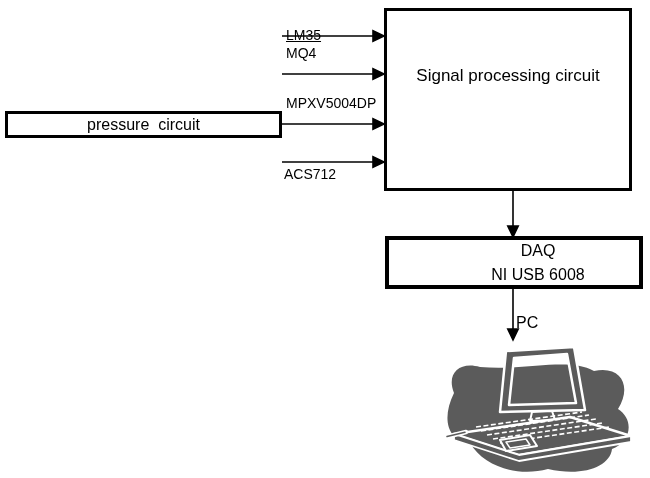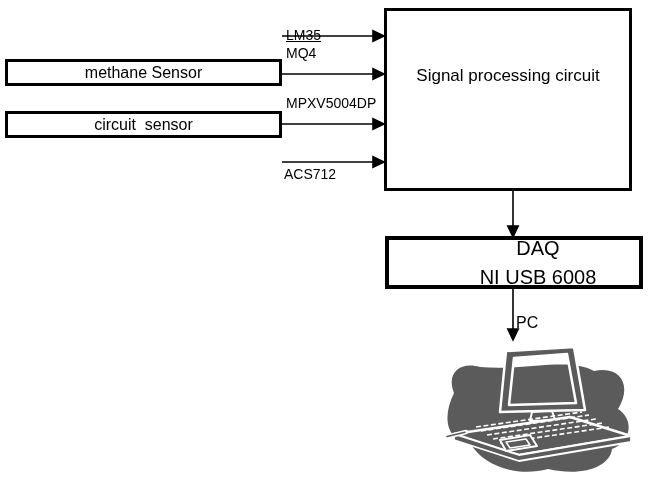--- a/index.html
+++ b/index.html
@@ -27,38 +27,35 @@
   #signal-box{
     position:absolute;left:384px;top:8px;width:248px;height:183px;
     border:3px solid #000;background:#fff;box-sizing:border-box;
     display:flex;justify-content:center;align-items:flex-start;
     padding-top:56px;font-size:17px;line-height:1;
   }
   #daq-box{
     position:absolute;left:385px;top:236px;width:258px;height:53px;
     border:4px solid #000;background:#fff;box-sizing:border-box;
     display:flex;flex-direction:column;justify-content:center;align-items:center;
-    font-size:20px;line-height:1.45;padding-left:48px;
+    font-size:16px;line-height:1.45;padding-left:48px;
   }
   #pc-label{
     position:absolute;left:516px;top:315px;font-size:16px;line-height:1;text-align:center;
   }
   #connector-layer{position:absolute;left:0;top:0;pointer-events:none;}
   #laptop-art{position:absolute;left:440px;top:341px;}
 </style>
 </head>
 <body>
 
 <div id="canvas">
 
-  <div class="sensor-box" id="box-methane">
-    <span>methane Sensor</span>
-  </div>
   <div class="sensor-box" id="box-pressure">
-    <span>circuit  sensor</span>
+    <span>pressure  circuit</span>
   </div>
 
   <div class="chip-label" id="chip-lm35">LM35</div>
   <div class="chip-label" id="chip-mq4">MQ4</div>
   <div class="chip-label" id="chip-mpxv">MPXV5004DP</div>
   <div class="chip-label" id="chip-acs712">ACS712</div>
 
   <div id="signal-box">
     <span>Signal processing circuit</span>
   </div>

